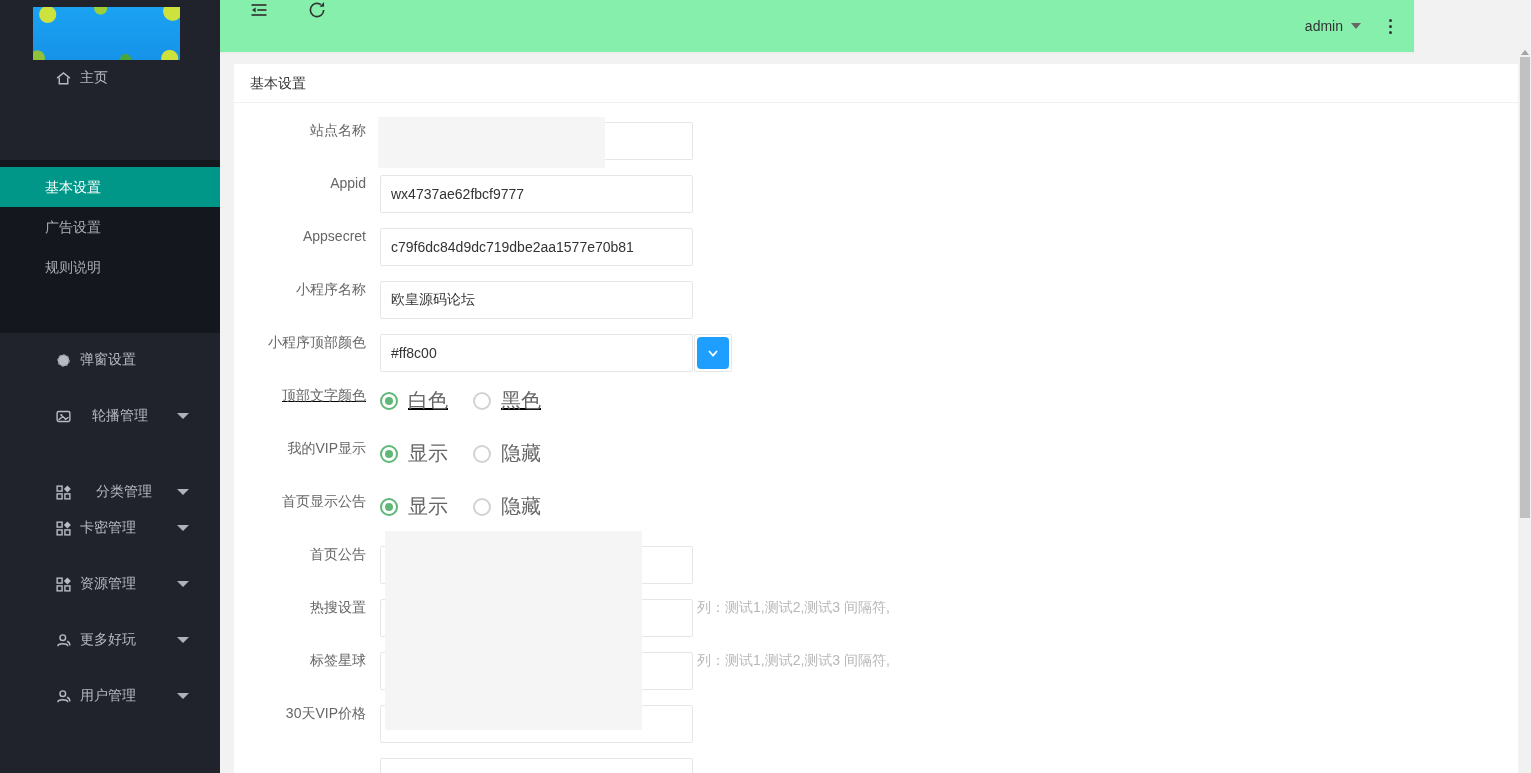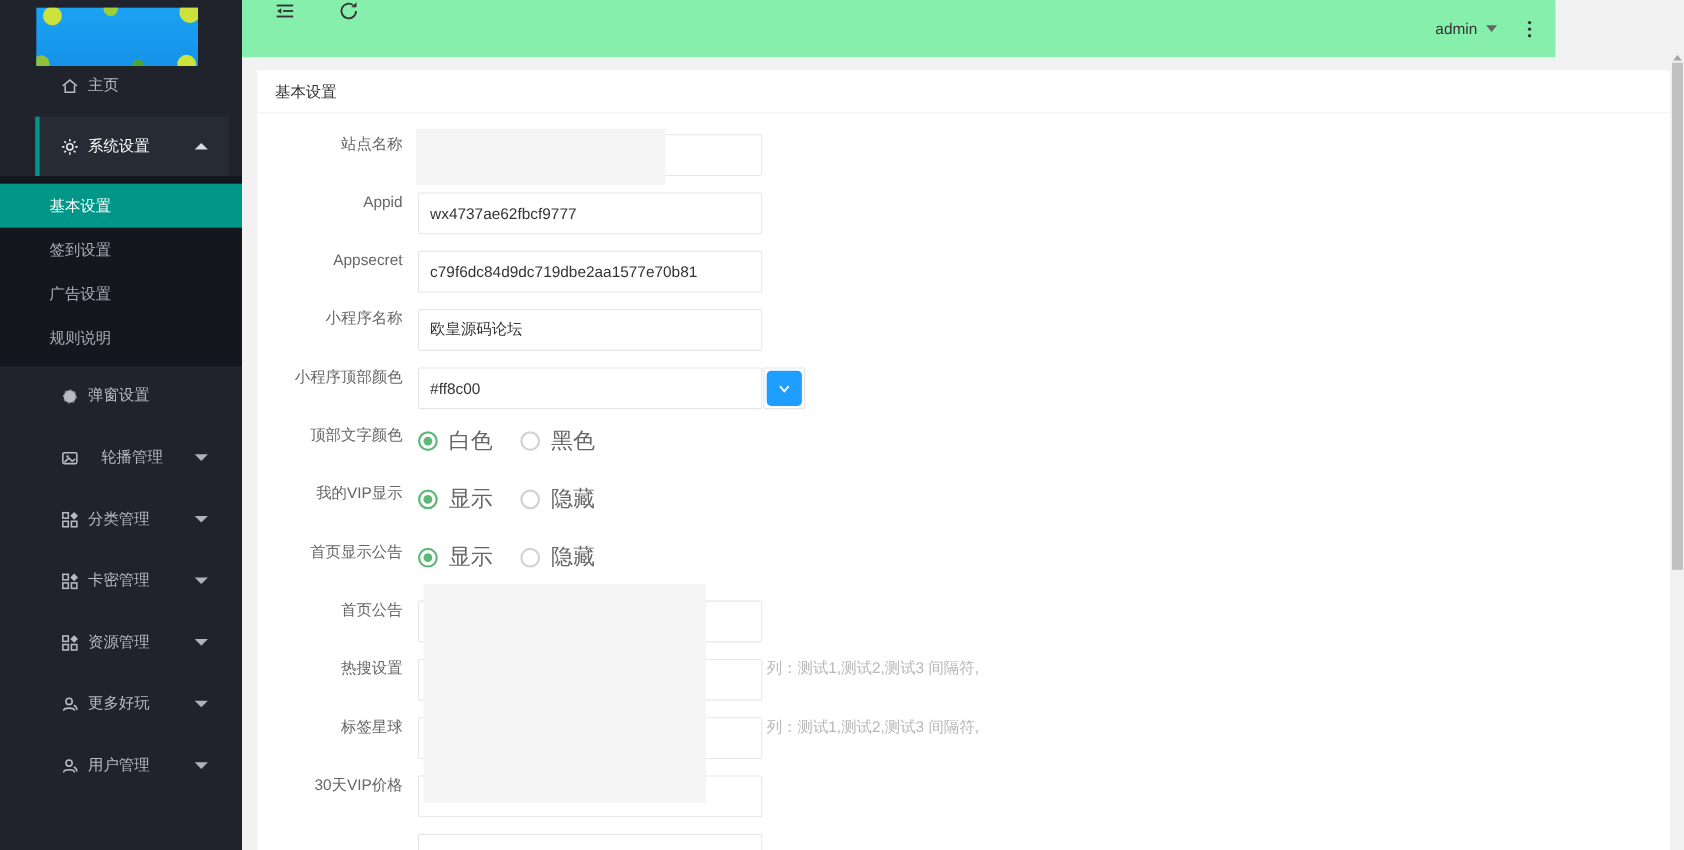--- a/index.html
+++ b/index.html
@@ -44,21 +44,21 @@
     border-left:5px solid transparent; border-right:5px solid transparent; border-top:6px solid #666; }
   .tb-dots { margin-left:28px; margin-right:22px; display:flex; flex-direction:column; gap:3px; cursor:pointer; }
   .tb-dots i { width:3px; height:3px; border-radius:50%; background:#333; }
 
   
   .card { position:absolute; left:234px; top:64px; width:1284px; height:720px; background:#ffffff; }
   .card-header { height:39px; line-height:39px; padding-left:16px; font-size:14px; color:#333;
     border-bottom:1px solid #f2f2f2; }
   .form { padding-top:19px; }
   .form-row { display:flex; align-items:flex-start; height:38px; margin-bottom:15px; }
-  .form-row.radio-gap { margin-top:11px; }
+  .form-row.radio-gap { margin-top:11px;text-decoration:underline; }
   .form-label { width:146px; padding-right:14px; text-align:right; font-size:14px; color:#666; flex:0 0 auto; }
   .form-input { width:313px; height:38px; border:1px solid #e6e6e6; border-radius:2px; background:#fff;
     padding-left:10px; font-size:14px; color:#333; font-family:Liberation Sans, sans-serif; outline:none; }
   .colorpicker { margin-left:1px; width:38px; height:38px; border:1px solid #e6e6e6; border-radius:2px;
     display:flex; align-items:center; justify-content:center; cursor:pointer; }
   .colorpicker .swatch { width:32px; height:32px; border-radius:4px; background:#1E9FFF;
     display:flex; align-items:center; justify-content:center; }
   .radio { display:flex; align-items:center; margin-right:25px; cursor:pointer; }
   .radio .circle { width:18px; height:18px; border-radius:50%; border:2px solid #d2d2d2; background:#fff;
     display:flex; align-items:center; justify-content:center; }
@@ -91,43 +91,23 @@
   <div class="nav-item" style="top:58px;height:40px;">
     <span class="ico">
       <svg width="17" height="17" viewBox="0 0 24 24">
           <path d="M3 11.5 L12 4 L21 11.5" fill="none" stroke="#b6bac2" stroke-width="2"></path>
           <path d="M6 10.5 V19.5 H18 V10.5" fill="none" stroke="#b6bac2" stroke-width="2"></path>
         </svg>
     </span>
     <span>主页</span>
   </div>
 
-  <div class="nav-item active-parent" style="top:106px;height:54px;">
-    <span class="ico">
-      <svg width="17" height="17" viewBox="0 0 24 24">
-        <circle cx="12" cy="12" r="4" fill="none" stroke="#e8eaee" stroke-width="2"></circle>
-        <g stroke="#e8eaee" stroke-width="2">
-          <line x1="12" y1="2" x2="12" y2="5"></line>
-            <line x1="12" y1="19" x2="12" y2="22"></line>
-          <line x1="2" y1="12" x2="5" y2="12"></line>
-            <line x1="19" y1="12" x2="22" y2="12"></line>
-          <line x1="4.9" y1="4.9" x2="7" y2="7"></line>
-            <line x1="17" y1="17" x2="19.1" y2="19.1"></line>
-          <line x1="4.9" y1="19.1" x2="7" y2="17"></line>
-            <line x1="17" y1="7" x2="19.1" y2="4.9"></line>
-        </g>
-      </svg>
-    </span>
-    <span>系统设置</span>
-    <span class="caret up"></span>
-  </div>
 
   <div class="submenu">
     <div class="submenu-item active">基本设置</div>
-    <div class="submenu-item">签到设置</div>
     <div class="submenu-item">广告设置</div>
     <div class="submenu-item">规则说明</div>
   </div>
 
   <div class="nav-item" style="top:332px;">
     <span class="ico">
       <svg width="17" height="17" viewBox="0 0 24 24">
           <circle cx="12" cy="12" r="8" fill="#b6bac2"></circle>
           <circle cx="12" cy="12" r="8" fill="none" stroke="#878b93" stroke-width="2" stroke-dasharray="3 3"></circle>
         </svg>
@@ -140,21 +120,21 @@
       <svg width="17" height="17" viewBox="0 0 24 24">
           <rect x="3" y="5" width="18" height="14" rx="2" fill="none" stroke="#b6bac2" stroke-width="2"></rect>
           <circle cx="9" cy="10" r="1.6" fill="#b6bac2"></circle>
           <path d="M5 17 L11 12 L15 16 L19 13" fill="none" stroke="#b6bac2" stroke-width="2"></path>
         </svg>
     </span>
     <span>轮播管理</span>
     <span class="caret down"></span>
   </div>
 
-  <div class="nav-item" style="top:444px;">
+  <div class="nav-item" style="top:464px;gap:16px;">
     <span class="ico">
       <svg width="17" height="17" viewBox="0 0 24 24">
           <rect x="3" y="3" width="7" height="7" fill="none" stroke="#b6bac2" stroke-width="2"></rect>
           <rect x="3" y="14" width="7" height="7" fill="none" stroke="#b6bac2" stroke-width="2"></rect>
           <rect x="14" y="14" width="7" height="7" fill="none" stroke="#b6bac2" stroke-width="2"></rect>
           <rect x="17.5" y="2" width="7" height="7" transform="rotate(45 17.5 2)" fill="#b6bac2"></rect>
         </svg>
     </span>
     <span>分类管理</span>
     <span class="caret down"></span>

